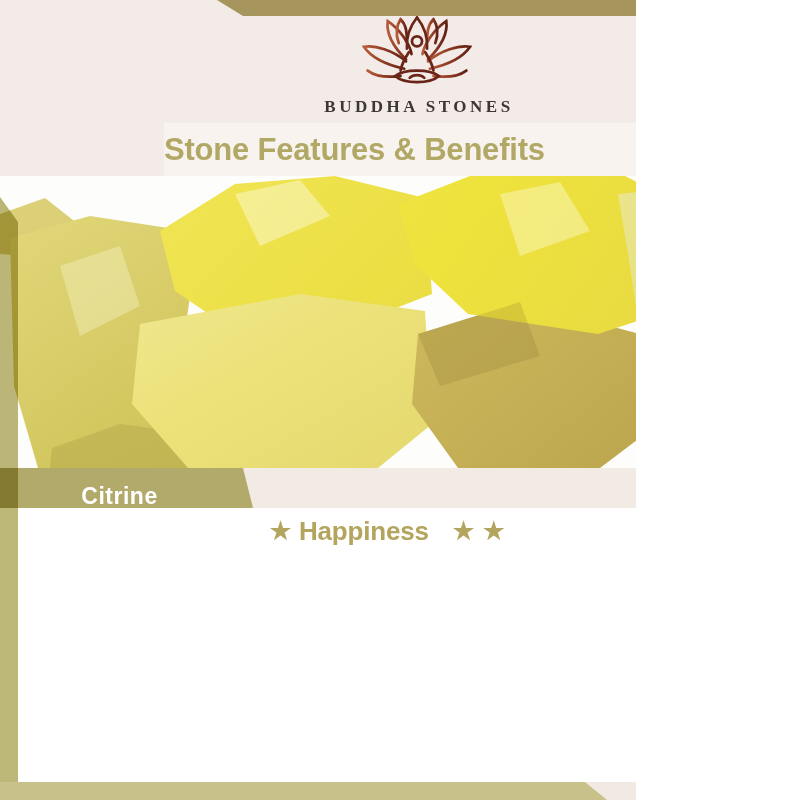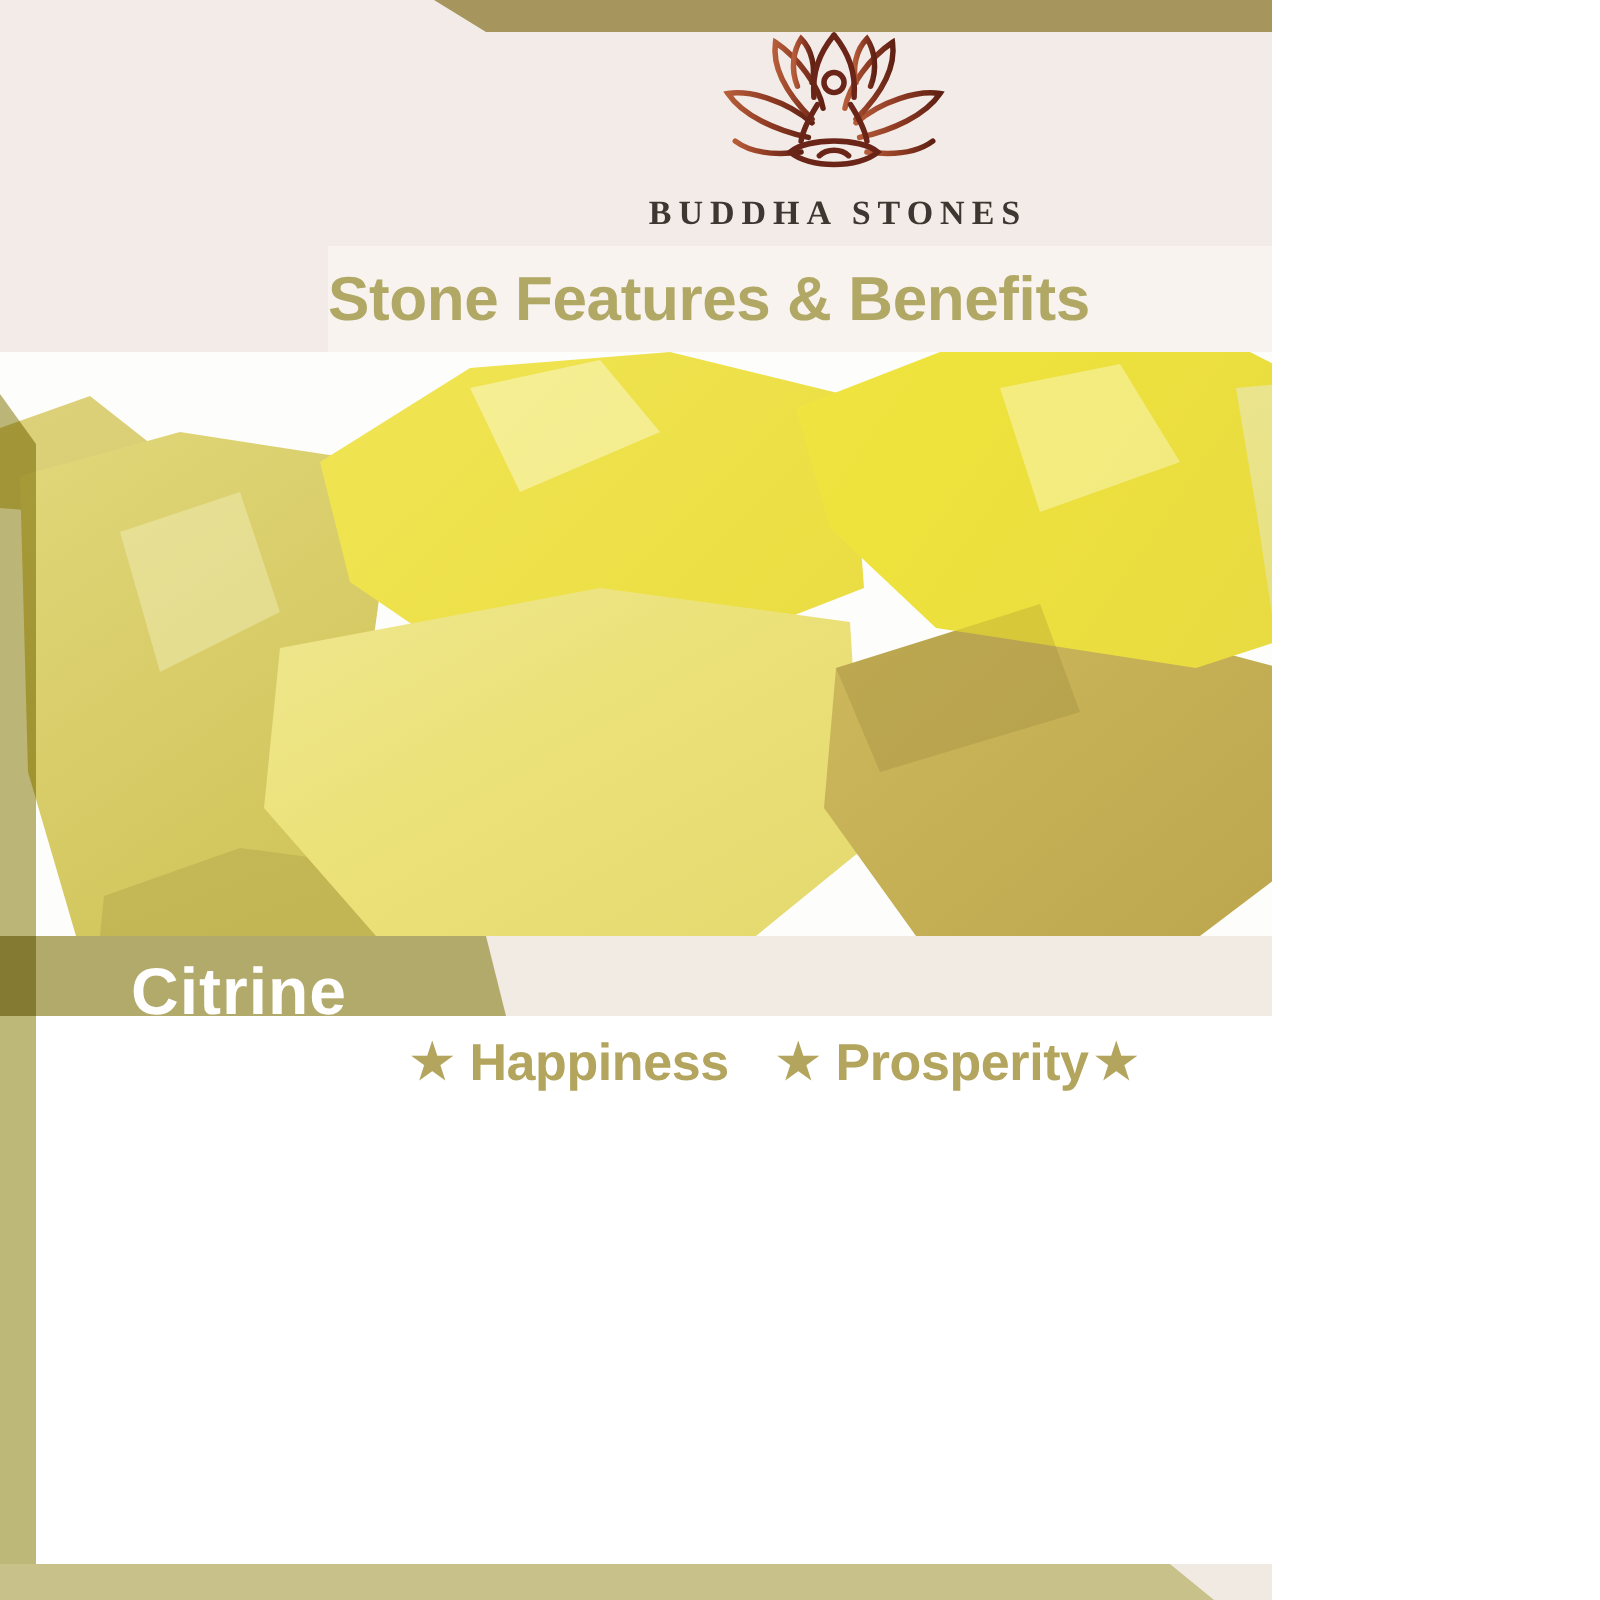--- a/index.html
+++ b/index.html
@@ -26,21 +26,21 @@
   .photo{position:absolute;left:0;top:176px;width:800px;height:292px;background:#fdfdfc;overflow:hidden;}
   .chunk{position:absolute;}
   
   .name-row{position:absolute;left:0;top:468px;width:800px;height:40px;background:#f1ebe4;}
   .name-banner{
     position:absolute;left:0;top:0;width:253px;height:40px;background:#b2aa6a;
     clip-path:polygon(0 0,243px 0,253px 40px,0 40px);
     display:flex;align-items:center;justify-content:center;
   }
   .stone-name{
-    font-size:33px;font-weight:bold;color:#ffffff;letter-spacing:0.5px;
+    font-size:23px;font-weight:bold;color:#ffffff;letter-spacing:0.5px;
     padding-right:14px;white-space:nowrap;margin-top:16px;
   }
   
   .content{position:absolute;left:0;top:508px;width:800px;height:274px;background:#ffffff;}
   .benefits-row{
     position:absolute;left:0;top:5px;width:782px;height:36px;
     display:flex;align-items:center;justify-content:center;
     color:#b3a55e;font-weight:bold;font-size:26px;letter-spacing:-0.2px;white-space:nowrap;
   }
   .star{font-size:24px;margin-right:8px;}
@@ -164,21 +164,20 @@
     <div class="name-banner">
       <span class="stone-name">Citrine</span>
     </div>
   </div>
 
   <div class="content">
     <div class="benefits-row">
       <span class="star">★</span>
       <span class="benefit-label">Happiness</span>
       <span class="star gap-lg">★</span>
-      <span class="benefit-label">Prosperity</span>
       <span class="star gap-none">★</span>
     </div>
 
   </div>
 
   <div class="bottom-band"></div>
 
   <div class="top-bar z5"></div>
   <div class="right-strip z5"></div>
   <div class="left-strip z5"></div>

